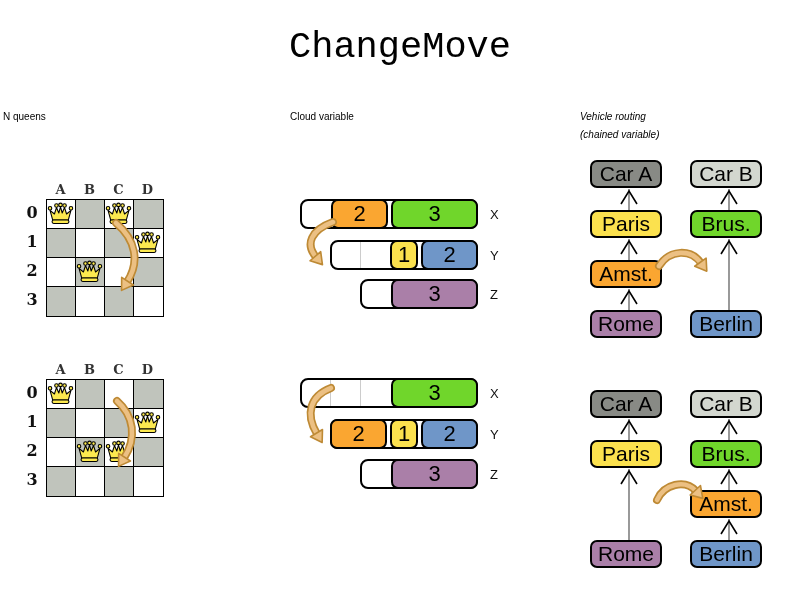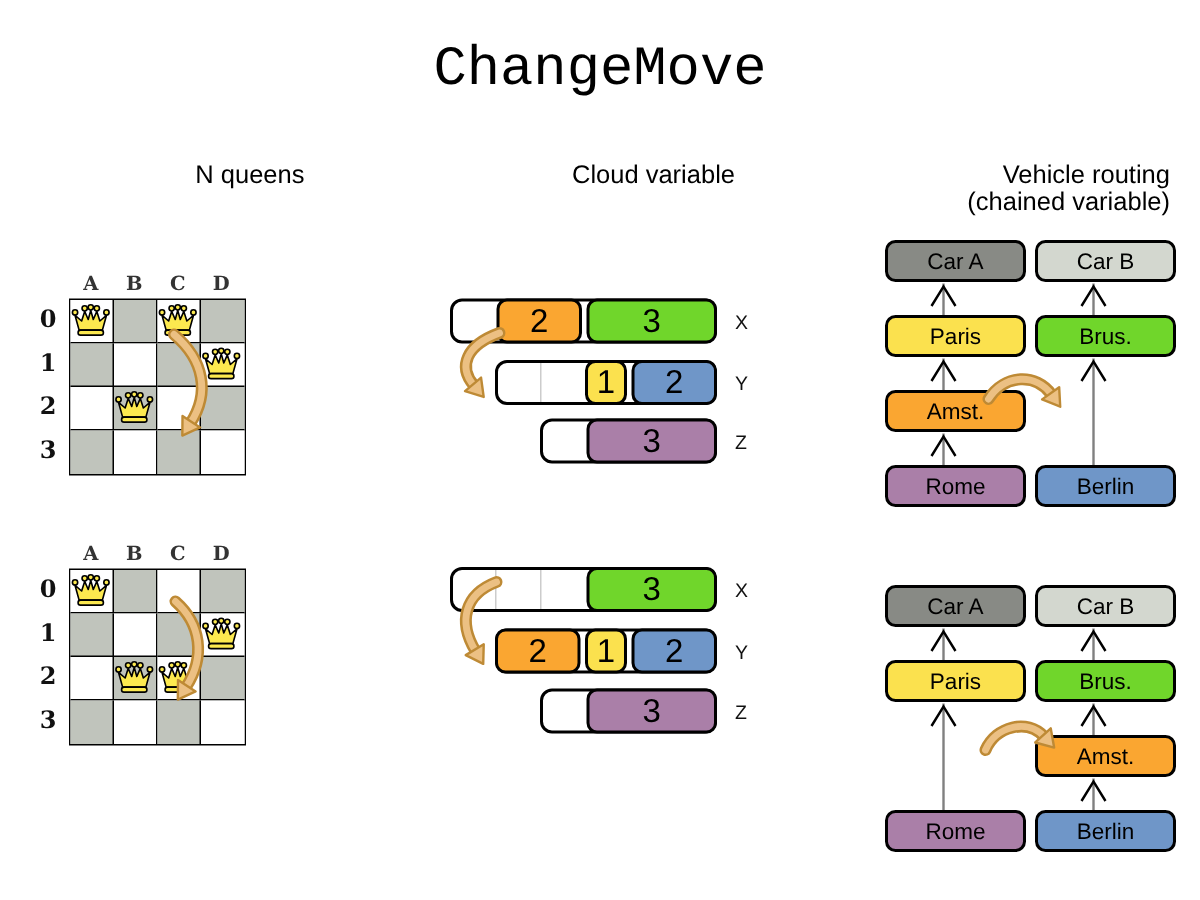--- a/index.html
+++ b/index.html
@@ -1,48 +1,48 @@
 <!DOCTYPE html>
 <html><head>
 <meta charset="utf-8">
 <style>
   html,body{margin:0;padding:0;background:#fff;}
   .canvas{position:relative;width:800px;height:600px;background:#fff;overflow:hidden;
           font-family:"Liberation Sans",sans-serif;color:#000;}
   .title{position:absolute;left:0;right:0;top:26px;text-align:center;font-size:37px;font-family:Liberation Mono, monospace;}
   .subtitle{position:absolute;left:0;right:0;top:69px;text-align:center;font-size:13px;}
-  .section-label{position:absolute;text-align:right;font-size:17px;line-height:18px;}
+  .section-label{position:absolute;text-align:left;font-size:10px;line-height:18px;}
   .board{position:absolute;border:1px solid #000;display:grid;}
   .cell{width:29px;height:29px;box-sizing:border-box;background:#fff;}
   .cell.br{border-right:1px solid #000;}
   .cell.bb{border-bottom:1px solid #000;}
   .col-label{position:absolute;text-align:center;font-family:"DejaVu Serif",serif;
              font-weight:bold;font-size:13px;color:#333;}
   .row-label{position:absolute;text-align:center;font-family:"DejaVu Serif",serif;
              font-weight:bold;font-size:16px;color:#111;}
   .bar{position:absolute;height:30px;background:#fff;border:2px solid #000;border-radius:8px;
        box-sizing:border-box;z-index:1;}
   .divider{position:absolute;width:1px;background:#ccc;z-index:1;}
   .block{position:absolute;height:30px;border:2px solid #000;border-radius:7px;box-sizing:border-box;
          display:flex;align-items:center;justify-content:center;font-size:22px;z-index:2;}
   .bar-label{position:absolute;font-size:13px;color:#111;}
-  .vr-box{position:absolute;width:94px;height:28px;border:2px solid #000;border-radius:7px;
+  .vr-box{position:absolute;width:72px;height:28px;border:2px solid #000;border-radius:7px;
           box-sizing:border-box;display:flex;align-items:center;justify-content:center;
-          font-size:15px;z-index:2;}
+          font-size:21px;z-index:2;}
   #overlay{position:absolute;left:0;top:0;z-index:5;pointer-events:none;}
 </style>
 </head>
 <body>
 
 <div class="canvas">
   <div class="title">ChangeMove</div>
 
   <div class="section-label" style="left:3px;top:108px;width:200px;">N queens</div>
   <div class="section-label" style="left:290px;top:108px;width:200px;">Cloud variable</div>
-  <div class="section-label" style="left:580px;top:108px;width:200px;">
+  <div class="section-label" style="left:580px;top:108px;width:200px;font-style:italic;">
     <div>Vehicle routing</div>
     <div>(chained variable)</div>
   </div>
 
   <div id="dyn">
       <div class="col-label" style="left: 46px; top: 182px; width: 29px;">A</div>
       <div class="col-label" style="left: 75px; top: 182px; width: 29px;">B</div>
       <div class="col-label" style="left: 104px; top: 182px; width: 29px;">C</div>
       <div class="col-label" style="left: 133px; top: 182px; width: 29px;">D</div>
       <div class="row-label" style="left: 23px; top: 203px; width: 18px;">0</div>

